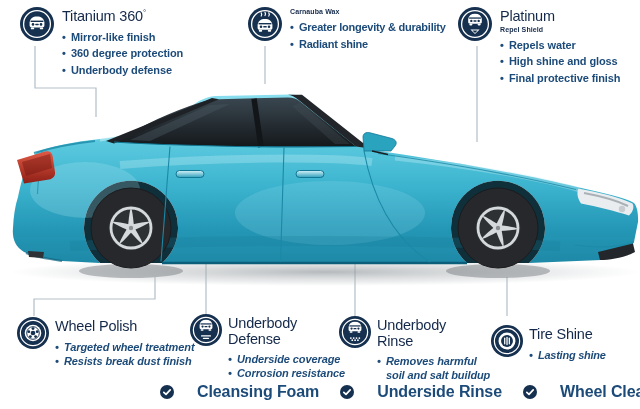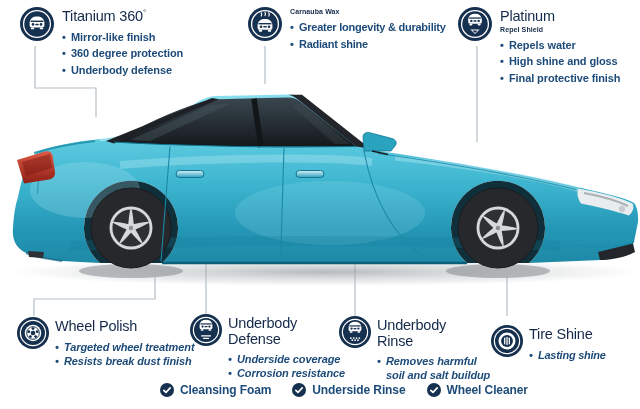--- a/index.html
+++ b/index.html
@@ -21,21 +21,21 @@
               line-height:16.5px;letter-spacing:-.1px;white-space:nowrap;}
   .feature.bottom li{line-height:14px;font-style:italic;}
   .feature li::before{content:"•";position:absolute;left:0;}
   .feature.wrap-title h3{max-width:80px;white-space:normal;}
   .feature.f-rinse li{white-space:pre-line;width:120px;}
   .feature.f-hotshine li{letter-spacing:-.25px;}
   .feature.f-tire li{letter-spacing:-.25px;}
   .included{position:absolute;left:160px;top:383px;display:flex;gap:21px;z-index:2;}
   .inc{display:flex;align-items:center;gap:6px;}
   .inc svg{display:block;width:14px;height:14px;}
-  .inc span{font-size:12px;font-weight:700;color:#1D4B79;white-space:nowrap;letter-spacing:-.1px;}
+  .inc span{font-size:16px;font-weight:700;color:#1D4B79;white-space:nowrap;letter-spacing:-.1px;margin-left:17px;}
   .defs{position:absolute;width:0;height:0;}
 </style>
 </head>
 <body>
 
 <svg class="defs" aria-hidden="true">
   <defs>
     <g id="i-car">
       <path fill="#fff" d="M9.6 15.4 C10.2 11.6 12.8 9.6 17 9.6 C21.2 9.6 23.8 11.6 24.4 15.4 L24.4 18.5 C24.4 19.6 23.6 20.4 22.5 20.4 L11.5 20.4 C10.4 20.4 9.6 19.6 9.6 18.5 Z"></path>
       <rect x="10.6" y="13.6" width="12.8" height="1.4" fill="#16304F"></rect>

